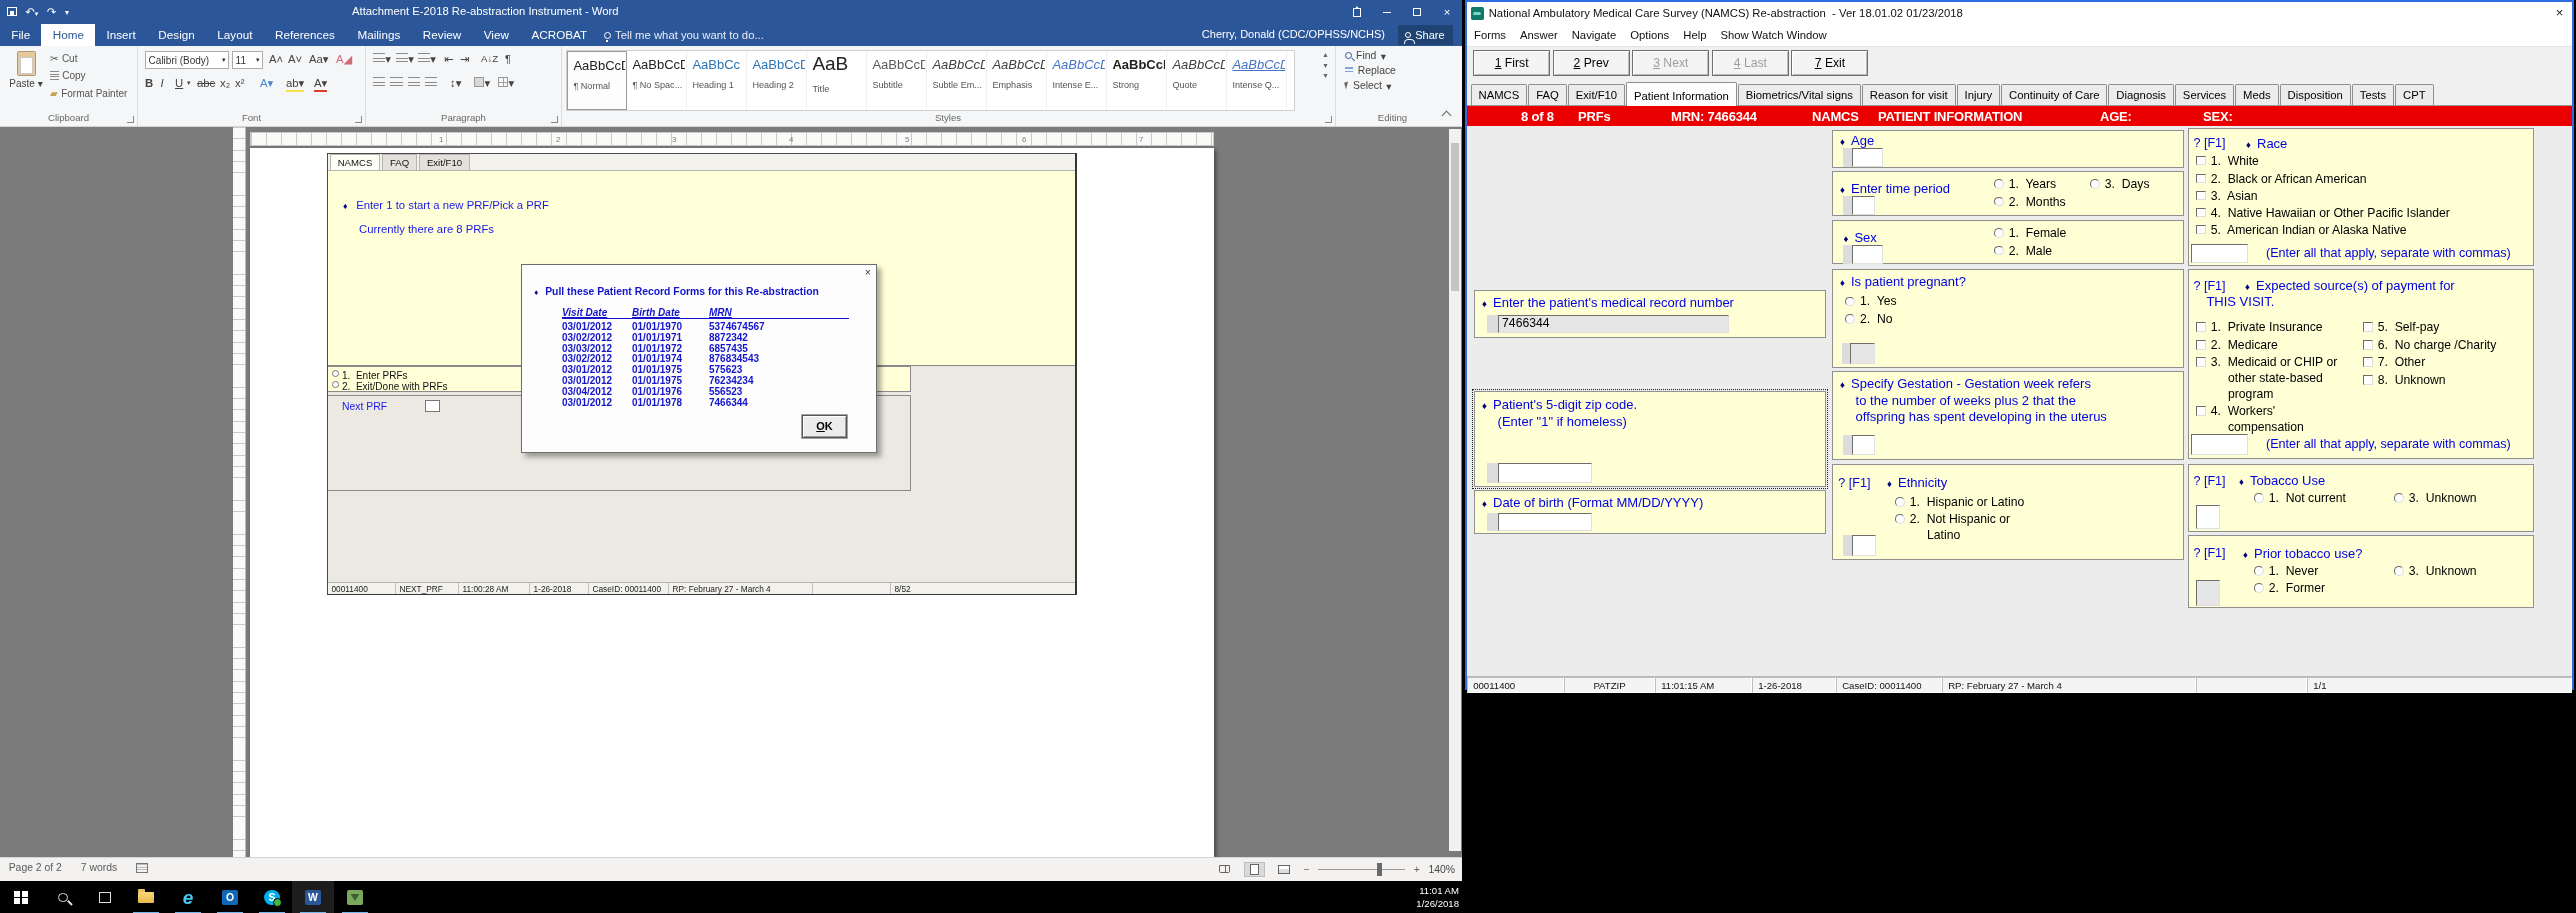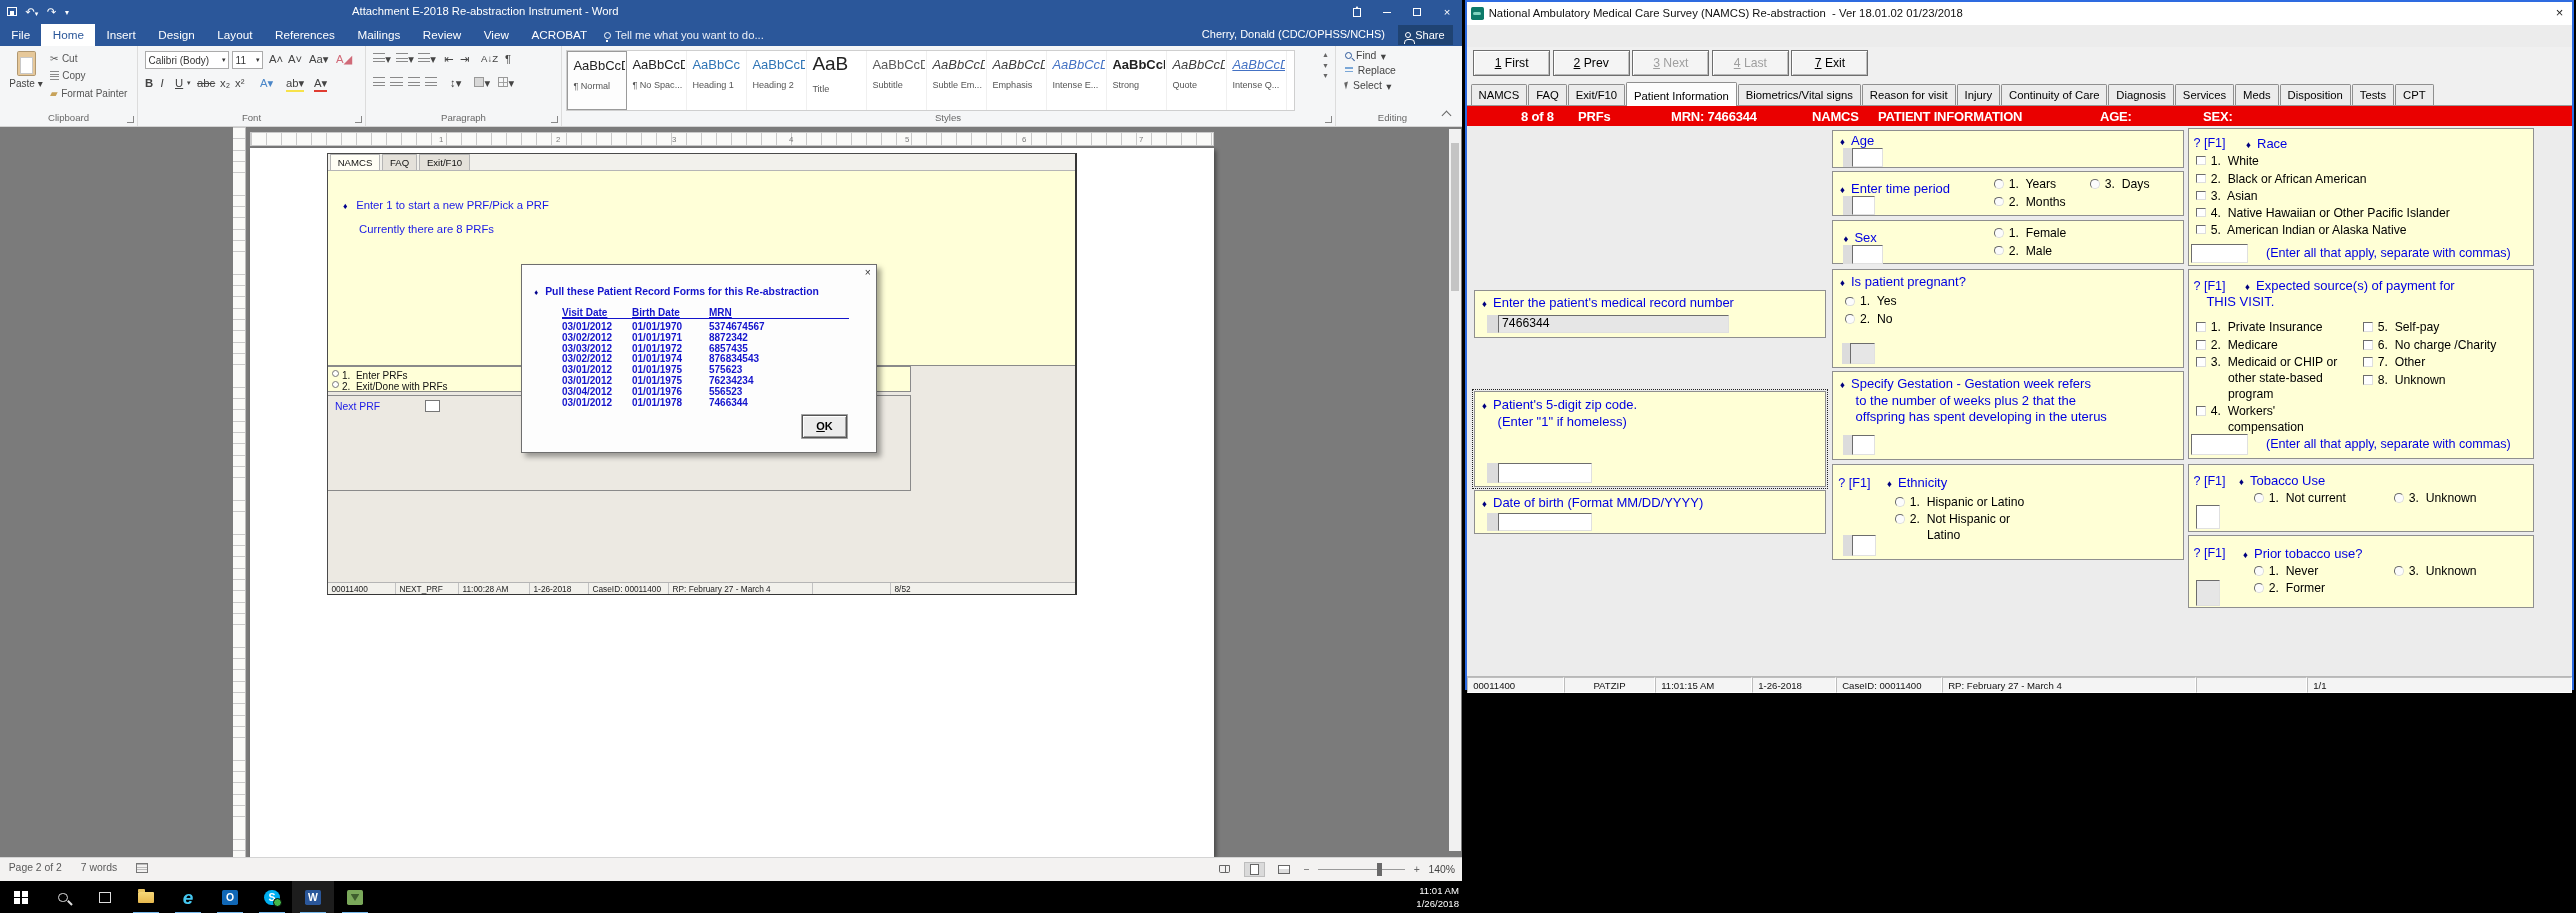--- a/index.html
+++ b/index.html
@@ -81,31 +81,31 @@
   .emb-tabs{position:absolute;left:0;top:0;width:100%;height:16.5px;background:#f2f1ec;border-bottom:0.9px solid #b5b5b5;display:flex;align-items:flex-end;}
   .emb-tab{font-size:9.6px;color:#111;padding:1.7px 7px;border:0.9px solid #b5b5b5;border-bottom:none;background:#e4e1da;margin-left:1.7px;}
   .emb-tab.active{background:#fffef5;}
   .emb-yellow{position:absolute;left:0;top:16.5px;width:100%;height:195px;background:#ffffd8;border-bottom:0.9px solid #8a8a8a;}
   .emb-line{position:absolute;color:#1a1ae6;font-size:11.3px;white-space:pre;}
   .emb-dia{color:#00008c;font-size:8.7px;margin-right:8.7px;}
   .emb-radios{position:absolute;left:0;top:212px;width:78%;height:26px;background:#ffffd8;border:0.9px solid #8a8a8a;border-left:none;}
   .emb-ropt{position:absolute;font-size:10px;color:#111;display:flex;white-space:pre;}
   .rdot{display:inline-block;width:7px;height:7px;border-radius:50%;background:#fff;border:0.9px solid #777;margin-right:3.5px;}
   .emb-next{position:absolute;left:0;top:241px;width:78%;height:96px;background:#ece9e2;border:0.9px solid #8a8a8a;border-left:none;}
-  .emb-nextlabel{position:absolute;left:7px;top:5.2px;color:#1a1ae6;font-size:10.4px;}
+  .emb-nextlabel{position:absolute;left:14px;top:5.2px;color:#1a1ae6;font-size:10.4px;}
   .emb-input{position:absolute;left:97px;top:3.5px;width:15px;height:12.2px;background:#fff;border:0.9px solid #777;}
   .emb-status{position:absolute;left:0;bottom:0;width:100%;height:12.2px;background:#f2f1ec;border-top:0.9px solid #b5b5b5;display:flex;}
   .emb-cell{font-size:8.3px;color:#222;border-right:0.9px solid #c2c2c2;padding:0.9px 3.5px;white-space:nowrap;overflow:hidden;}
 
   
   .dlg{position:absolute;left:271px;top:116px;width:356px;height:189px;background:#fdfdfd;border:0.9px solid #6e6e6e;box-shadow:3.5px 3.5px 5.2px rgba(0,0,0,.35);}
   .dlg-x{position:absolute;right:5.2px;top:1.7px;font-size:10.4px;color:#333;}
   .dlg-title{position:absolute;left:12.2px;top:21px;color:#1414cc;font-weight:bold;font-size:10.4px;white-space:pre;}
   .dlg-dia{color:#00008c;font-size:7.8px;margin-right:7px;}
-  .dlg-head{position:absolute;left:40px;top:42px;width:287px;border-bottom:1.3px solid #1414cc;color:#1414cc;font-weight:bold;font-size:10px;display:flex;}
+  .dlg-head{position:absolute;left:40px;top:42px;width:287px;border-bottom:1.3px solid #1414cc;color:#1414cc;font-weight:bold;font-size:10px;display:flex;font-style:italic;}
   .dlg-head span{text-decoration:underline;}
   .dlg-rows{position:absolute;left:40px;top:57px;font-size:10px;font-weight:bold;color:#1414cc;}
   .dlg-row{display:flex;height:10.8px;line-height:10.8px;}
   .dc1{width:70px;}.dc2{width:77px;}.dc3{width:131px;}
   .dlg-ok{position:absolute;left:280px;top:150px;width:45px;height:22.6px;background:#ececec;border:0.9px solid #555;box-shadow:inset 0.9px 0.9px 0 #fff, inset -0.9px -0.9px 0 #9a9a9a, 0 0 0 0.9px #9a9a9a;font-size:11px;font-weight:bold;color:#000;display:flex;align-items:center;justify-content:center;}
   .dlg-ok u{text-decoration:underline;}
 
   .w-status{position:absolute;left:0;top:857px;width:100%;height:23.5px;background:#f3f2f1;border-top:0.9px solid #d4d4d4;color:#5a5a5a;font-size:10.4px;}
   .ws-left{position:absolute;left:8.7px;top:4.4px;display:flex;gap:19px;align-items:center;}
   .i-proof{display:inline-block;width:12.2px;height:9.6px;border:0.9px solid #777;background:repeating-linear-gradient(#bbb 0 0.9px,transparent 0.9px 2.6px);}
@@ -493,20 +493,28 @@
       </div>
     </div>
   </div>
 
   <div id="namcs">
     <div class="n-title">
       <span class="n-appicon"></span>
       <span class="n-titletext">National Ambulatory Medical Care Survey (NAMCS) Re-abstraction  - Ver 18.01.02 01/23/2018</span>
       <span class="n-x">×</span>
     </div>
+    <div class="n-menu">
+      <span class="n-menu-item">Forms</span>
+      <span class="n-menu-item">Answer</span>
+      <span class="n-menu-item">Navigate</span>
+      <span class="n-menu-item">Options</span>
+      <span class="n-menu-item">Help</span>
+      <span class="n-menu-item">Show Watch Window</span>
+    </div>
     <div class="n-toolbar">
       <span class="n-btn"><u>1</u><span> First</span></span>
       <span class="n-btn"><u>2</u><span> Prev</span></span>
       <span class="n-btn disabled"><u>3</u><span> Next</span></span>
       <span class="n-btn disabled"><u>4</u><span> Last</span></span>
       <span class="n-btn"><u>7</u><span> Exit</span></span>
     </div>
     <div class="n-tabs">
       <span class="n-tab">NAMCS</span>
       <span class="n-tab">FAQ</span>

